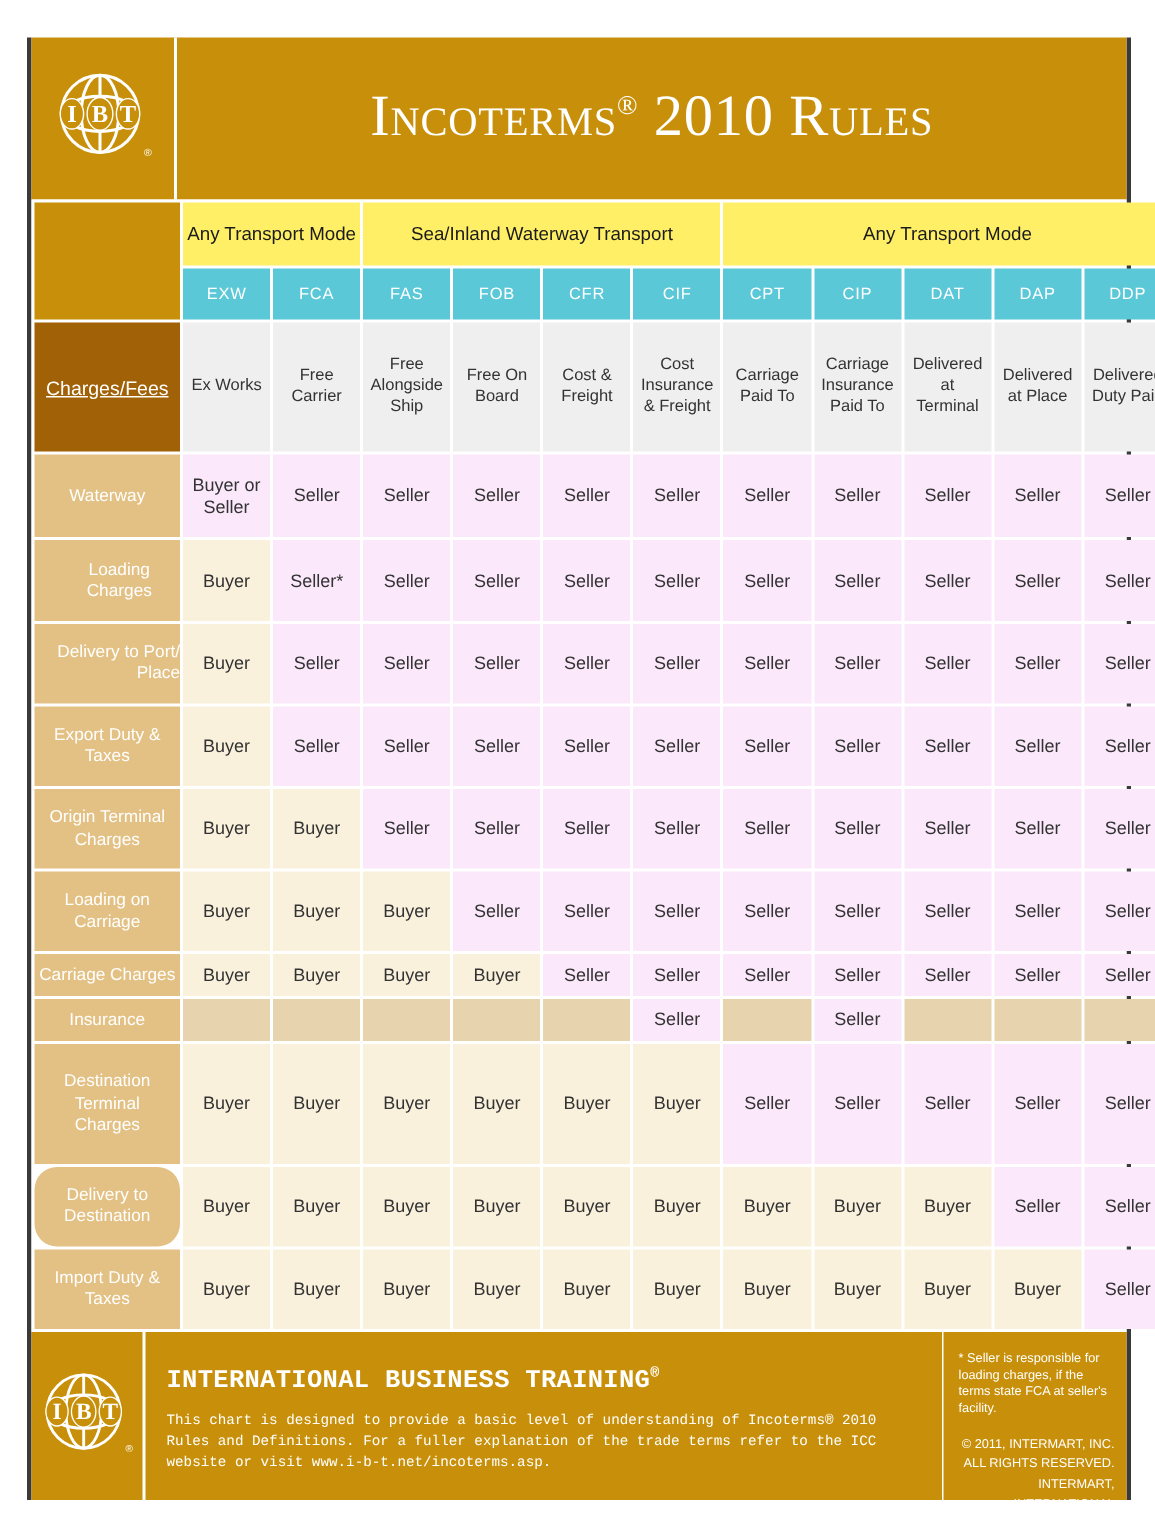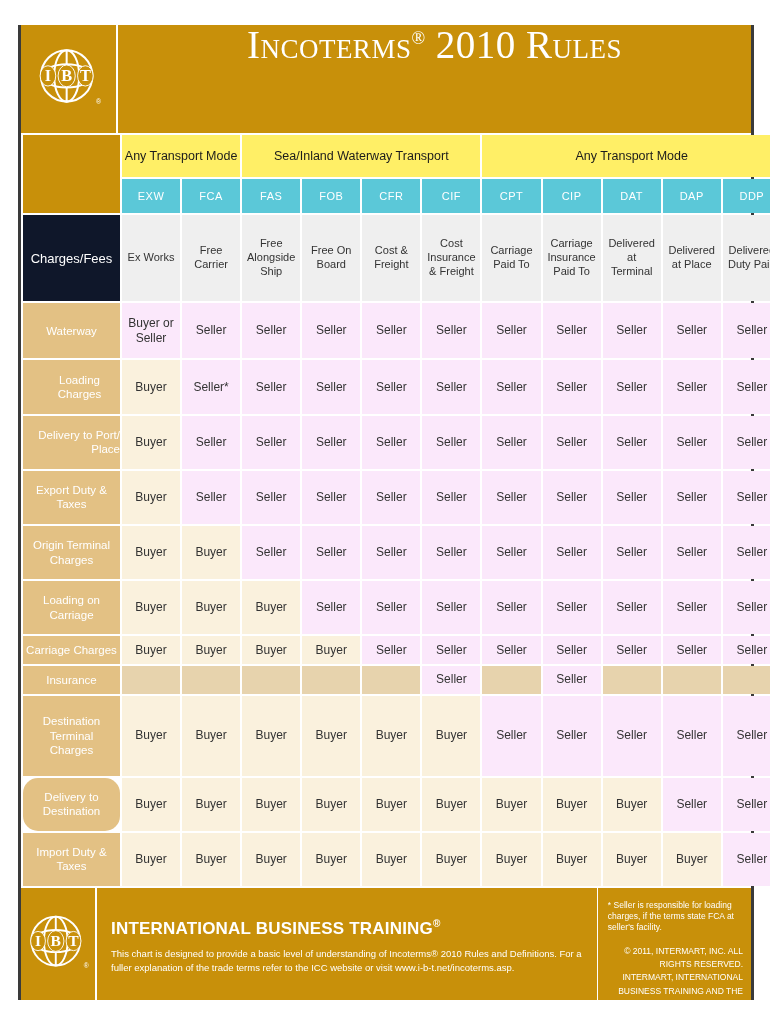--- a/index.html
+++ b/index.html
@@ -40,21 +40,21 @@
     justify-content: center;
     border-right: 2px solid #ffffff;
     box-sizing: border-box;
   }
   .logo-cell.footer-logo { border-right: 2px solid #ffffff; }
   .title-cell {
     flex: 1;
     display: flex;
     flex-direction: column;
     align-items: center;
-    justify-content: flex-start;
+    justify-content: center;
     padding-bottom: 4px;
   }
   .title-main {
     font-family: "Liberation Serif", serif;
     color: #ffffff;
     font-size: 39px;
     line-height: 1.0;
     font-variant: small-caps;
     letter-spacing: 0.5px;
     white-space: nowrap;
@@ -117,24 +117,25 @@
 
   
   .term-name {
     background: #efefef;
     color: #333333;
     font-size: 11px;
     line-height: 1.25;
     height: 86px;
   }
   .charges-fees {
-    background: #0f172a;
+    background: #a16207;
     color: #ffffff;
     font-size: 13px;
     font-weight: bold;
+    text-decoration: underline;
   }
 
   
   .row-label {
     background: #e3c184;
     color: #ffffff;
     font-size: 11.5px;
     font-weight: bold;
     line-height: 1.25;
     padding: 2px 3px;
@@ -156,20 +157,21 @@
     display: flex;
     align-items: stretch;
   }
   .footer-text {
     flex: 1 1 auto;
     padding: 12px 10px 8px 14px;
     color: #ffffff;
     display: flex;
     flex-direction: column;
     justify-content: center;
+    font-family: Liberation Mono, monospace;
   }
   .f-company {
     font-size: 17px;
     font-weight: bold;
     letter-spacing: 0.2px;
     line-height: 1.1;
   }
   .f-company .reg { font-size: 10px; vertical-align: super; }
   .f-contact {
     font-size: 13px;

